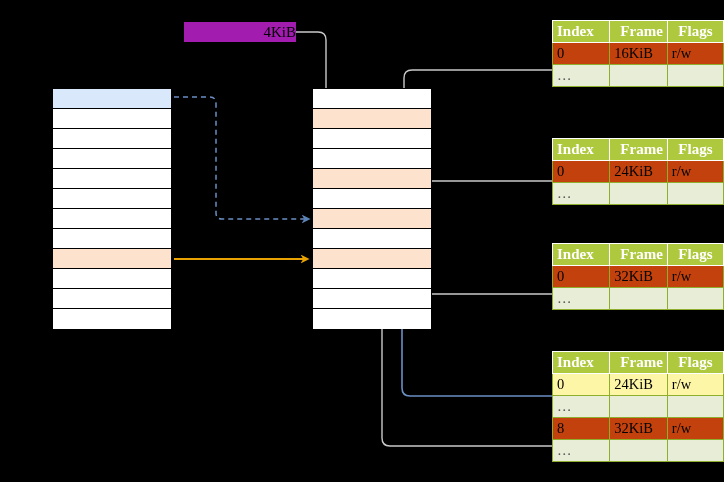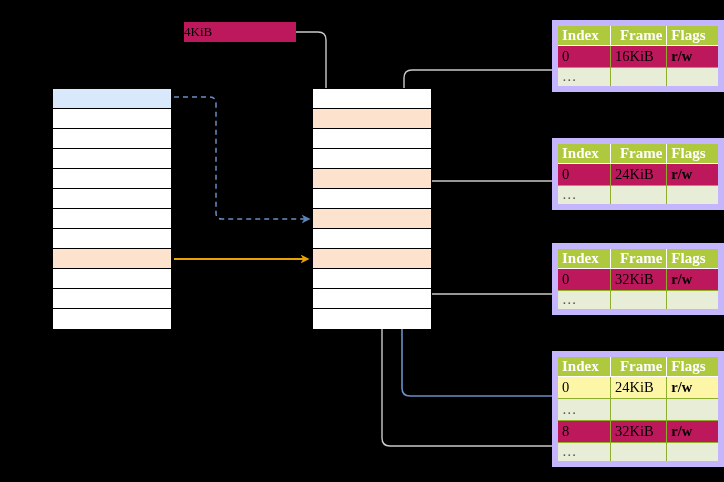--- a/index.html
+++ b/index.html
@@ -14,42 +14,42 @@
 
   
   .memcol{position:absolute;border:1px solid #000;box-sizing:border-box;background:#fff;}
   .memrow{height:20px;box-sizing:border-box;border-bottom:1px solid #000;background:#fff;}
   .memrow:last-child{border-bottom:none;}
   .memrow.blue{background:#d9e8fb;}
   .memrow.peach{background:#fde3cd;}
 
   
   .sizelabel{
-    position:absolute;background:#be185d;border:none;
-    text-align:left;font-size:13px;color:#000;line-height:20px;
+    position:absolute;background:#a21caf;border:none;
+    text-align:right;font-size:15px;color:#000;line-height:20px;
     font-family:"Liberation Serif", serif;
   }
 
   
-  .ptable{position:absolute;border-collapse:collapse;background:#be185d;
-          font-size:14.5px;color:#000;border:6px solid #c4b5fd;}
+  .ptable{position:absolute;border-collapse:collapse;background:#c2410c;
+          font-size:14.5px;color:#000;border:1px solid #c4b5fd;}
   .ptable td,.ptable th{
     border:1px solid #8fae2e;padding:0 4px;height:22px;box-sizing:border-box;
     text-align:left;vertical-align:middle;font-weight:normal;
   }
   .ptable th{
     background:#aec93e;color:#fff;font-weight:bold;border-color:#fff;
     font-size:15px;
   }
   .ptable td.c0{width:58px;}
   .ptable td.c1{width:58px;}
-  .ptable td.c2{width:57px;font-weight:bold;}
+  .ptable td.c2{width:57px;}
   .ptable th.c0{width:58px;}
   .ptable th.c1{width:58px;text-align:right;}
-  .ptable th.c2{width:57px;}
+  .ptable th.c2{width:57px;text-align:center;}
   .ptable tr.ellip td{background:#e7edd6;color:#555;letter-spacing:2px;}
   .hl{background:#fdf6a6 !important;}
 </style>
 </head>
 <body>
 
 <div id="stage">
 
   <svg id="wires" viewBox="0 0 724 482" width="724" height="482">
     <defs>

